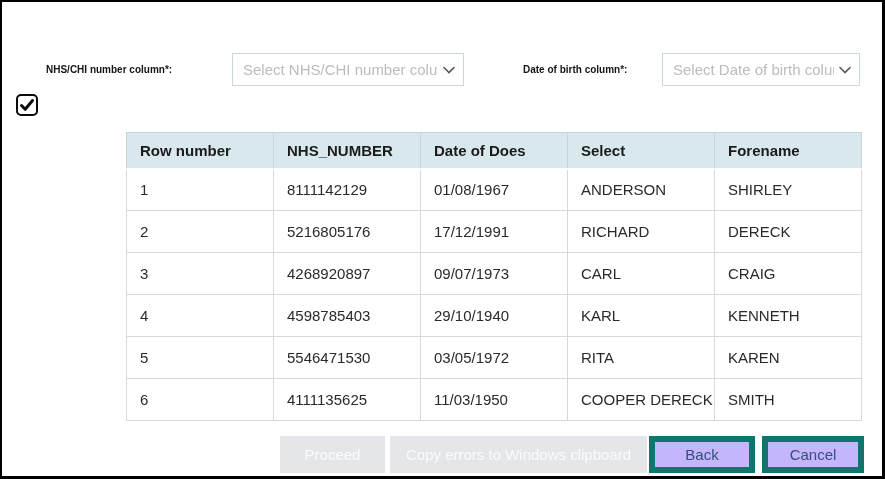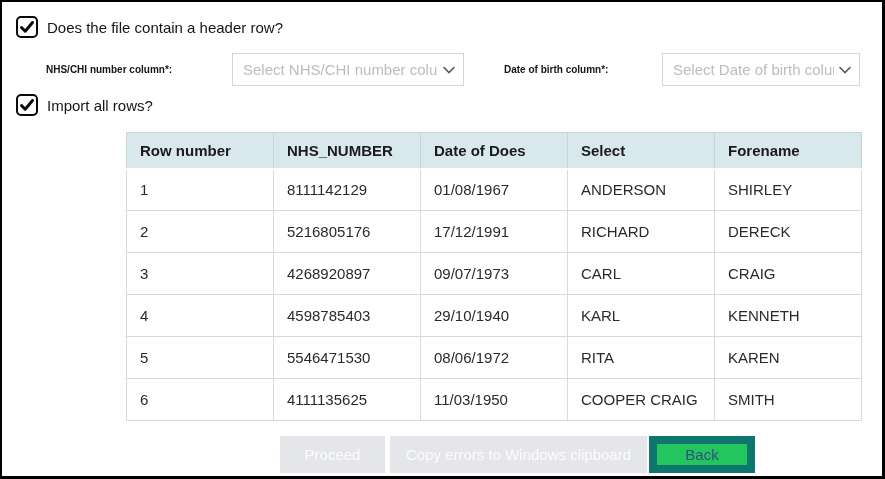--- a/index.html
+++ b/index.html
@@ -52,21 +52,21 @@
     top: 51px;
     height: 33px;
     display: flex;
     align-items: center;
     font-size: 10px;
     color: #151515;
     white-space: nowrap;
     font-weight: bold;
   }
   .field-label.nhs { left: 44px; }
-  .field-label.dob { left: 502px; }
+  .field-label.dob { left: 521px; }
 
   .dropdown {
     position: absolute;
     top: 51px;
     height: 33px;
     border: 1px solid #cbd8dd;
     background: #fff;
     display: flex;
     align-items: center;
     justify-content: space-between;
@@ -126,45 +126,35 @@
     justify-content: center;
     white-space: nowrap;
   }
   .btn.disabled {
     background: #e5e6ea;
     color: #fbfbfc;
     border: none;
     cursor: default;
   }
   .btn.primary-outline {
-    background: #22c55e;
+    background: #c4b5fd;
     color: #30517e;
-    border: 8px solid #0f766e;
+    border: 6px solid #0f766e;
     cursor: pointer;
   }
   .btn.proceed { left: 278px; width: 105px; }
   .btn.copy-errors { left: 388px; width: 257px; }
   .btn.back { left: 647px; width: 106px; }
   .btn.cancel { left: 760px; width: 102px; }
 </style>
 </head>
 <body>
 
 <div class="dialog">
 
-  <div class="cb-row first">
-    <div class="checkbox">
-      <span>
-        <svg width="16" height="16" viewBox="0 0 16 16">
-          <path d="M2.5 8.5 L6.2 12.2 L13.5 3.5" stroke="#0a0a0a" stroke-width="3" fill="none" stroke-linecap="round" stroke-linejoin="round"></path>
-        </svg>
-      </span>
-    </div>
-    <span class="cb-label">Does the file contain a header row?</span>
-  </div>
 
   <span class="field-label nhs">NHS/CHI number column*:</span>
   <div class="dropdown nhs">
     <span class="placeholder">Select NHS/CHI number column</span>
     <span class="chevron">
       <svg width="12" height="8" viewBox="0 0 12 8">
         <path d="M1 1.5 L6 6.5 L11 1.5" stroke="#55595c" stroke-width="1.6" fill="none" stroke-linecap="round"></path>
       </svg>
     </span>
   </div>
@@ -180,21 +170,20 @@
   </div>
 
   <div class="cb-row second">
     <div class="checkbox">
       <span>
         <svg width="16" height="16" viewBox="0 0 16 16">
           <path d="M2.5 8.5 L6.2 12.2 L13.5 3.5" stroke="#0a0a0a" stroke-width="3" fill="none" stroke-linecap="round" stroke-linejoin="round"></path>
         </svg>
       </span>
     </div>
-    <span class="cb-label">Import all rows?</span>
   </div>
 
   <table class="preview-table">
     <thead>
       <tr>
           <th>Row number</th>
           <th>NHS_NUMBER</th>
           <th>Date of Does</th>
           <th>Select</th>
           <th>Forename</th>
@@ -225,31 +214,32 @@
         <tr>
           <td>4</td>
           <td>4598785403</td>
           <td>29/10/1940</td>
           <td>KARL</td>
           <td>KENNETH</td>
         </tr>
         <tr>
           <td>5</td>
           <td>5546471530</td>
-          <td>08/06/1972</td>
+          <td>03/05/1972</td>
           <td>RITA</td>
           <td>KAREN</td>
         </tr>
         <tr>
           <td>6</td>
           <td>4111135625</td>
           <td>11/03/1950</td>
-          <td>COOPER CRAIG</td>
+          <td>COOPER DERECK</td>
           <td>SMITH</td>
         </tr>
       </tbody>
   </table>
 
   <button class="btn disabled proceed" disabled="">Proceed</button>
   <button class="btn disabled copy-errors" disabled="">Copy errors to Windows clipboard</button>
   <button class="btn primary-outline back">Back</button>
+  <button class="btn primary-outline cancel">Cancel</button>
 
 </div>
 
 </body></html>

